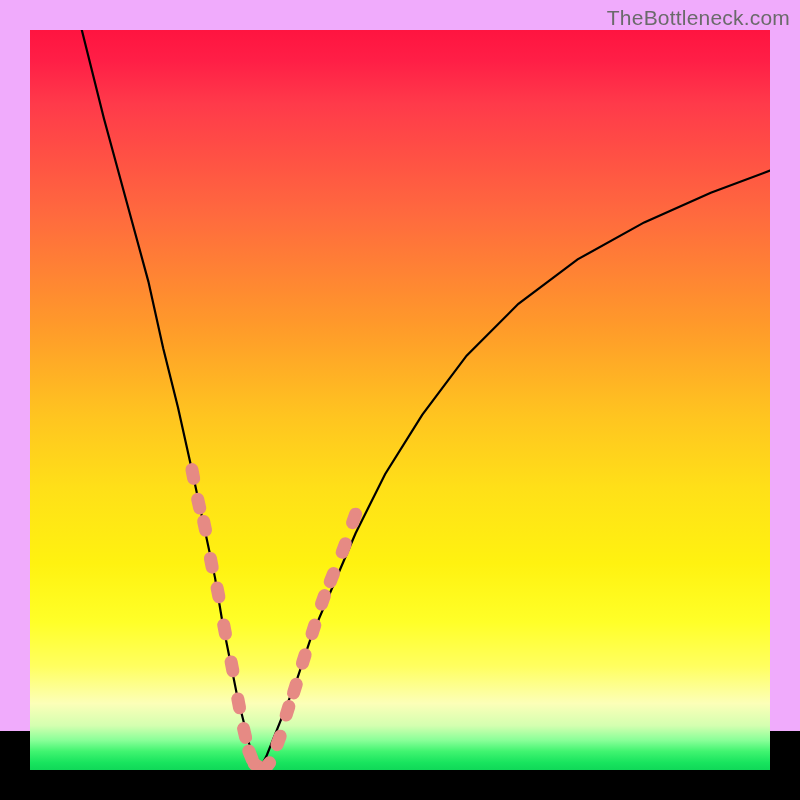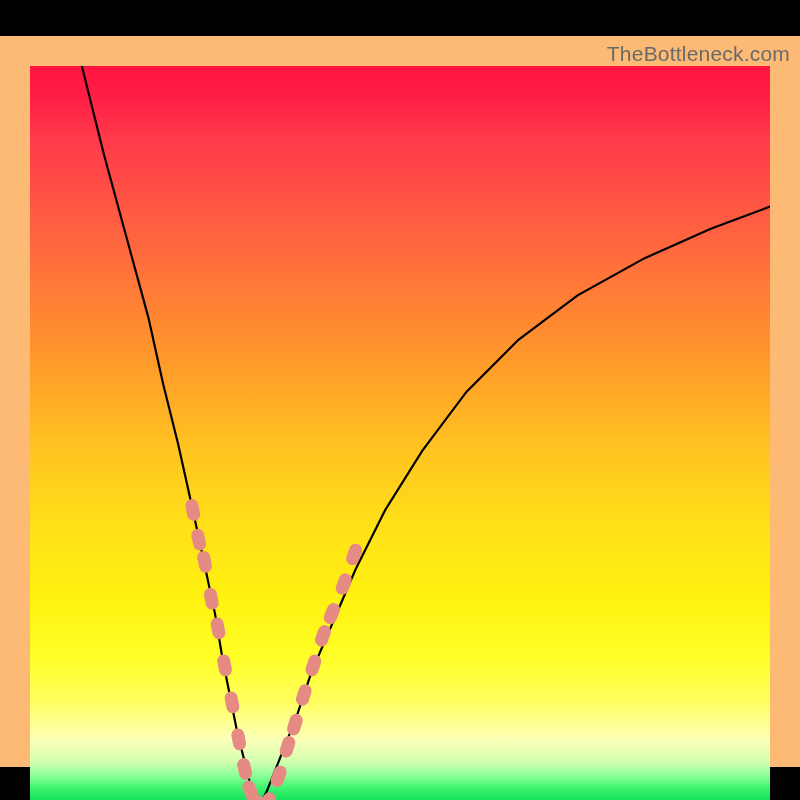--- a/index.html
+++ b/index.html
@@ -7,22 +7,21 @@
     padding: 0;
     width: 800px;
     height: 800px;
     background: #000;
     font-family: Arial, Helvetica, sans-serif;
   }
   .frame {
     position: relative;
     width: 800px;
     height: 731px;
-    background: #fdba74;
-    margin-top: 36px;
+    background: #f0abfc;
   }
   .plot {
     position: absolute;
     left: 30px;
     top: 30px;
     width: 740px;
     height: 740px;
     overflow: hidden;
   }
   .gradient {

